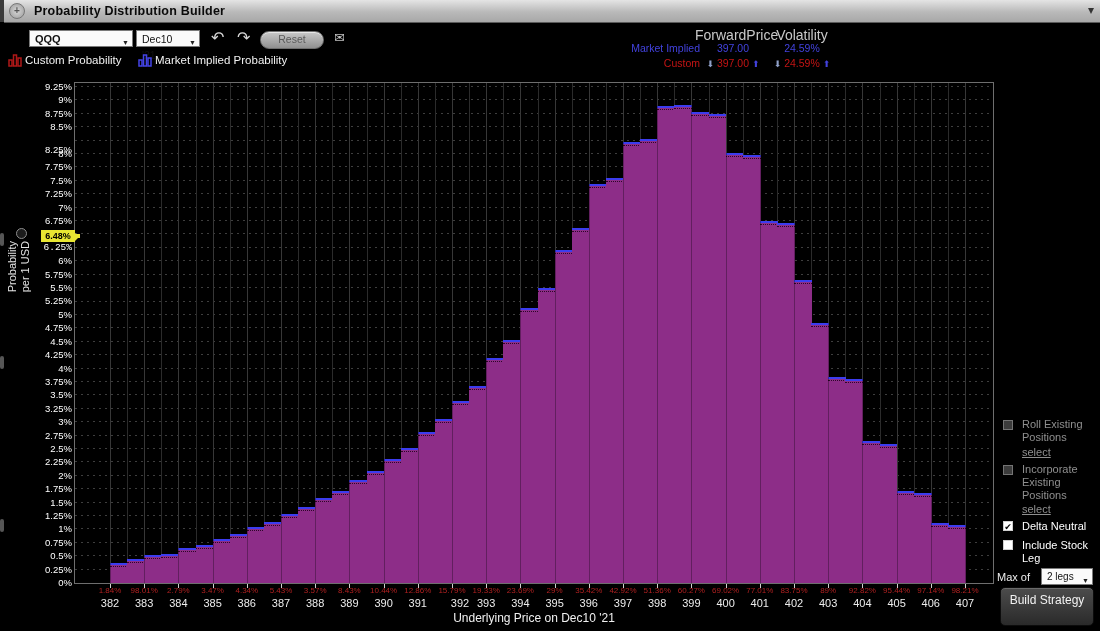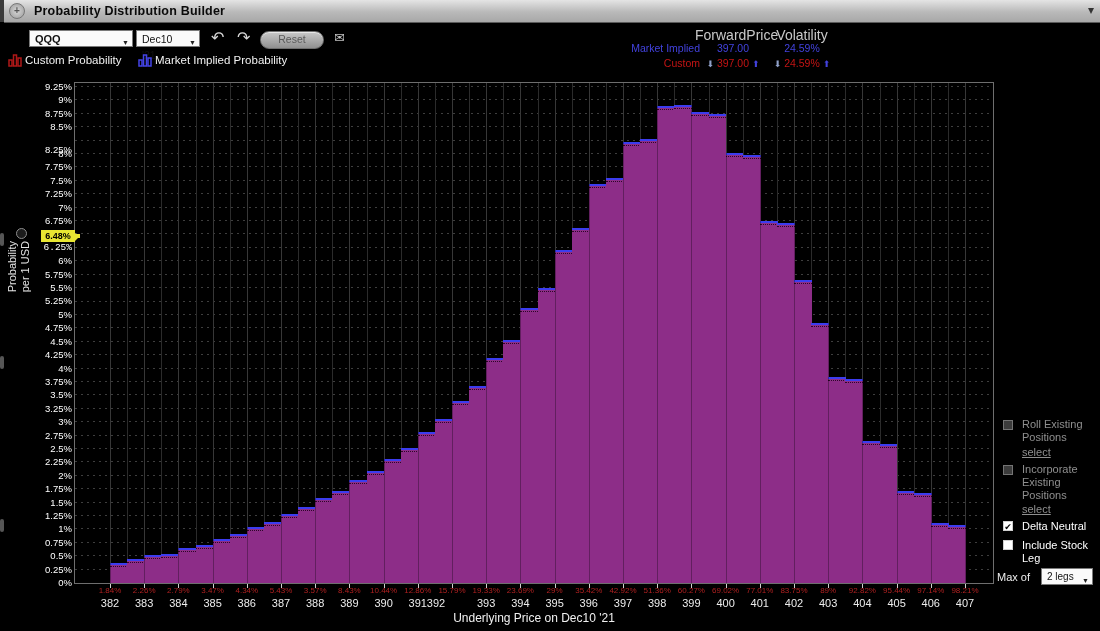--- a/index.html
+++ b/index.html
@@ -455,21 +455,21 @@
       <div class="ytick" style="left: 30px; top: 108.825px;">8.75%</div>
       <div class="ytick" style="left: 30px; top: 95.42px;">9%</div>
       <div class="ytick" style="left: 30px; top: 82.015px;">9.25%</div>
     </div>
   <div id="ymarker" style="top: 229.542px;">6.48%</div>
   <div id="xaxis">
       <div class="xtick" style="left: 110px;"></div>
       <div class="cumlab" style="left: 90px;">1.84%</div>
       <div class="pricelab" style="left: 90px;">382</div>
       <div class="xtick" style="left: 144.2px;"></div>
-      <div class="cumlab" style="left: 124.2px;">2.26%</div>
+      <div class="cumlab" style="left: 124.2px;">98.01%</div>
       <div class="pricelab" style="left: 124.2px;">383</div>
       <div class="xtick" style="left: 178.4px;"></div>
       <div class="cumlab" style="left: 158.4px;">2.79%</div>
       <div class="pricelab" style="left: 158.4px;">384</div>
       <div class="xtick" style="left: 212.6px;"></div>
       <div class="cumlab" style="left: 192.6px;">3.47%</div>
       <div class="pricelab" style="left: 192.6px;">385</div>
       <div class="xtick" style="left: 246.8px;"></div>
       <div class="cumlab" style="left: 226.8px;">4.34%</div>
       <div class="pricelab" style="left: 226.8px;">386</div>
@@ -483,21 +483,21 @@
       <div class="cumlab" style="left: 329.4px;">8.43%</div>
       <div class="pricelab" style="left: 329.4px;">389</div>
       <div class="xtick" style="left: 383.6px;"></div>
       <div class="cumlab" style="left: 363.6px;">10.44%</div>
       <div class="pricelab" style="left: 363.6px;">390</div>
       <div class="xtick" style="left: 417.8px;"></div>
       <div class="cumlab" style="left: 397.8px;">12.86%</div>
       <div class="pricelab" style="left: 397.8px;">391</div>
       <div class="xtick" style="left: 452px;"></div>
       <div class="cumlab" style="left: 432px;">15.79%</div>
-      <div class="pricelab" style="left: 416px;">392</div>
+      <div class="pricelab" style="left: 440px;">392</div>
       <div class="xtick" style="left: 486.2px;"></div>
       <div class="cumlab" style="left: 466.2px;">19.33%</div>
       <div class="pricelab" style="left: 466.2px;">393</div>
       <div class="xtick" style="left: 520.4px;"></div>
       <div class="cumlab" style="left: 500.4px;">23.69%</div>
       <div class="pricelab" style="left: 500.4px;">394</div>
       <div class="xtick" style="left: 554.6px;"></div>
       <div class="cumlab" style="left: 534.6px;">29%</div>
       <div class="pricelab" style="left: 534.6px;">395</div>
       <div class="xtick" style="left: 588.8px;"></div>
@@ -551,14 +551,15 @@
   <div class="side-lab lit" style="left:1022px;top:520px;width:80px">Delta Neutral</div>
 
   <div class="chk off" style="left:1003px;top:540px"></div>
   <div class="side-lab lit" style="left:1022px;top:539px;width:82px">Include Stock Leg</div>
 
   <div id="maxof-label">Max of</div>
   <div id="maxof-box" class="selbox">
     <span>2 legs</span>
     <span class="arr">▼</span>
   </div>
+  <div id="build-btn">Build Strategy</div>
 
 </div>
 
 </body></html>

